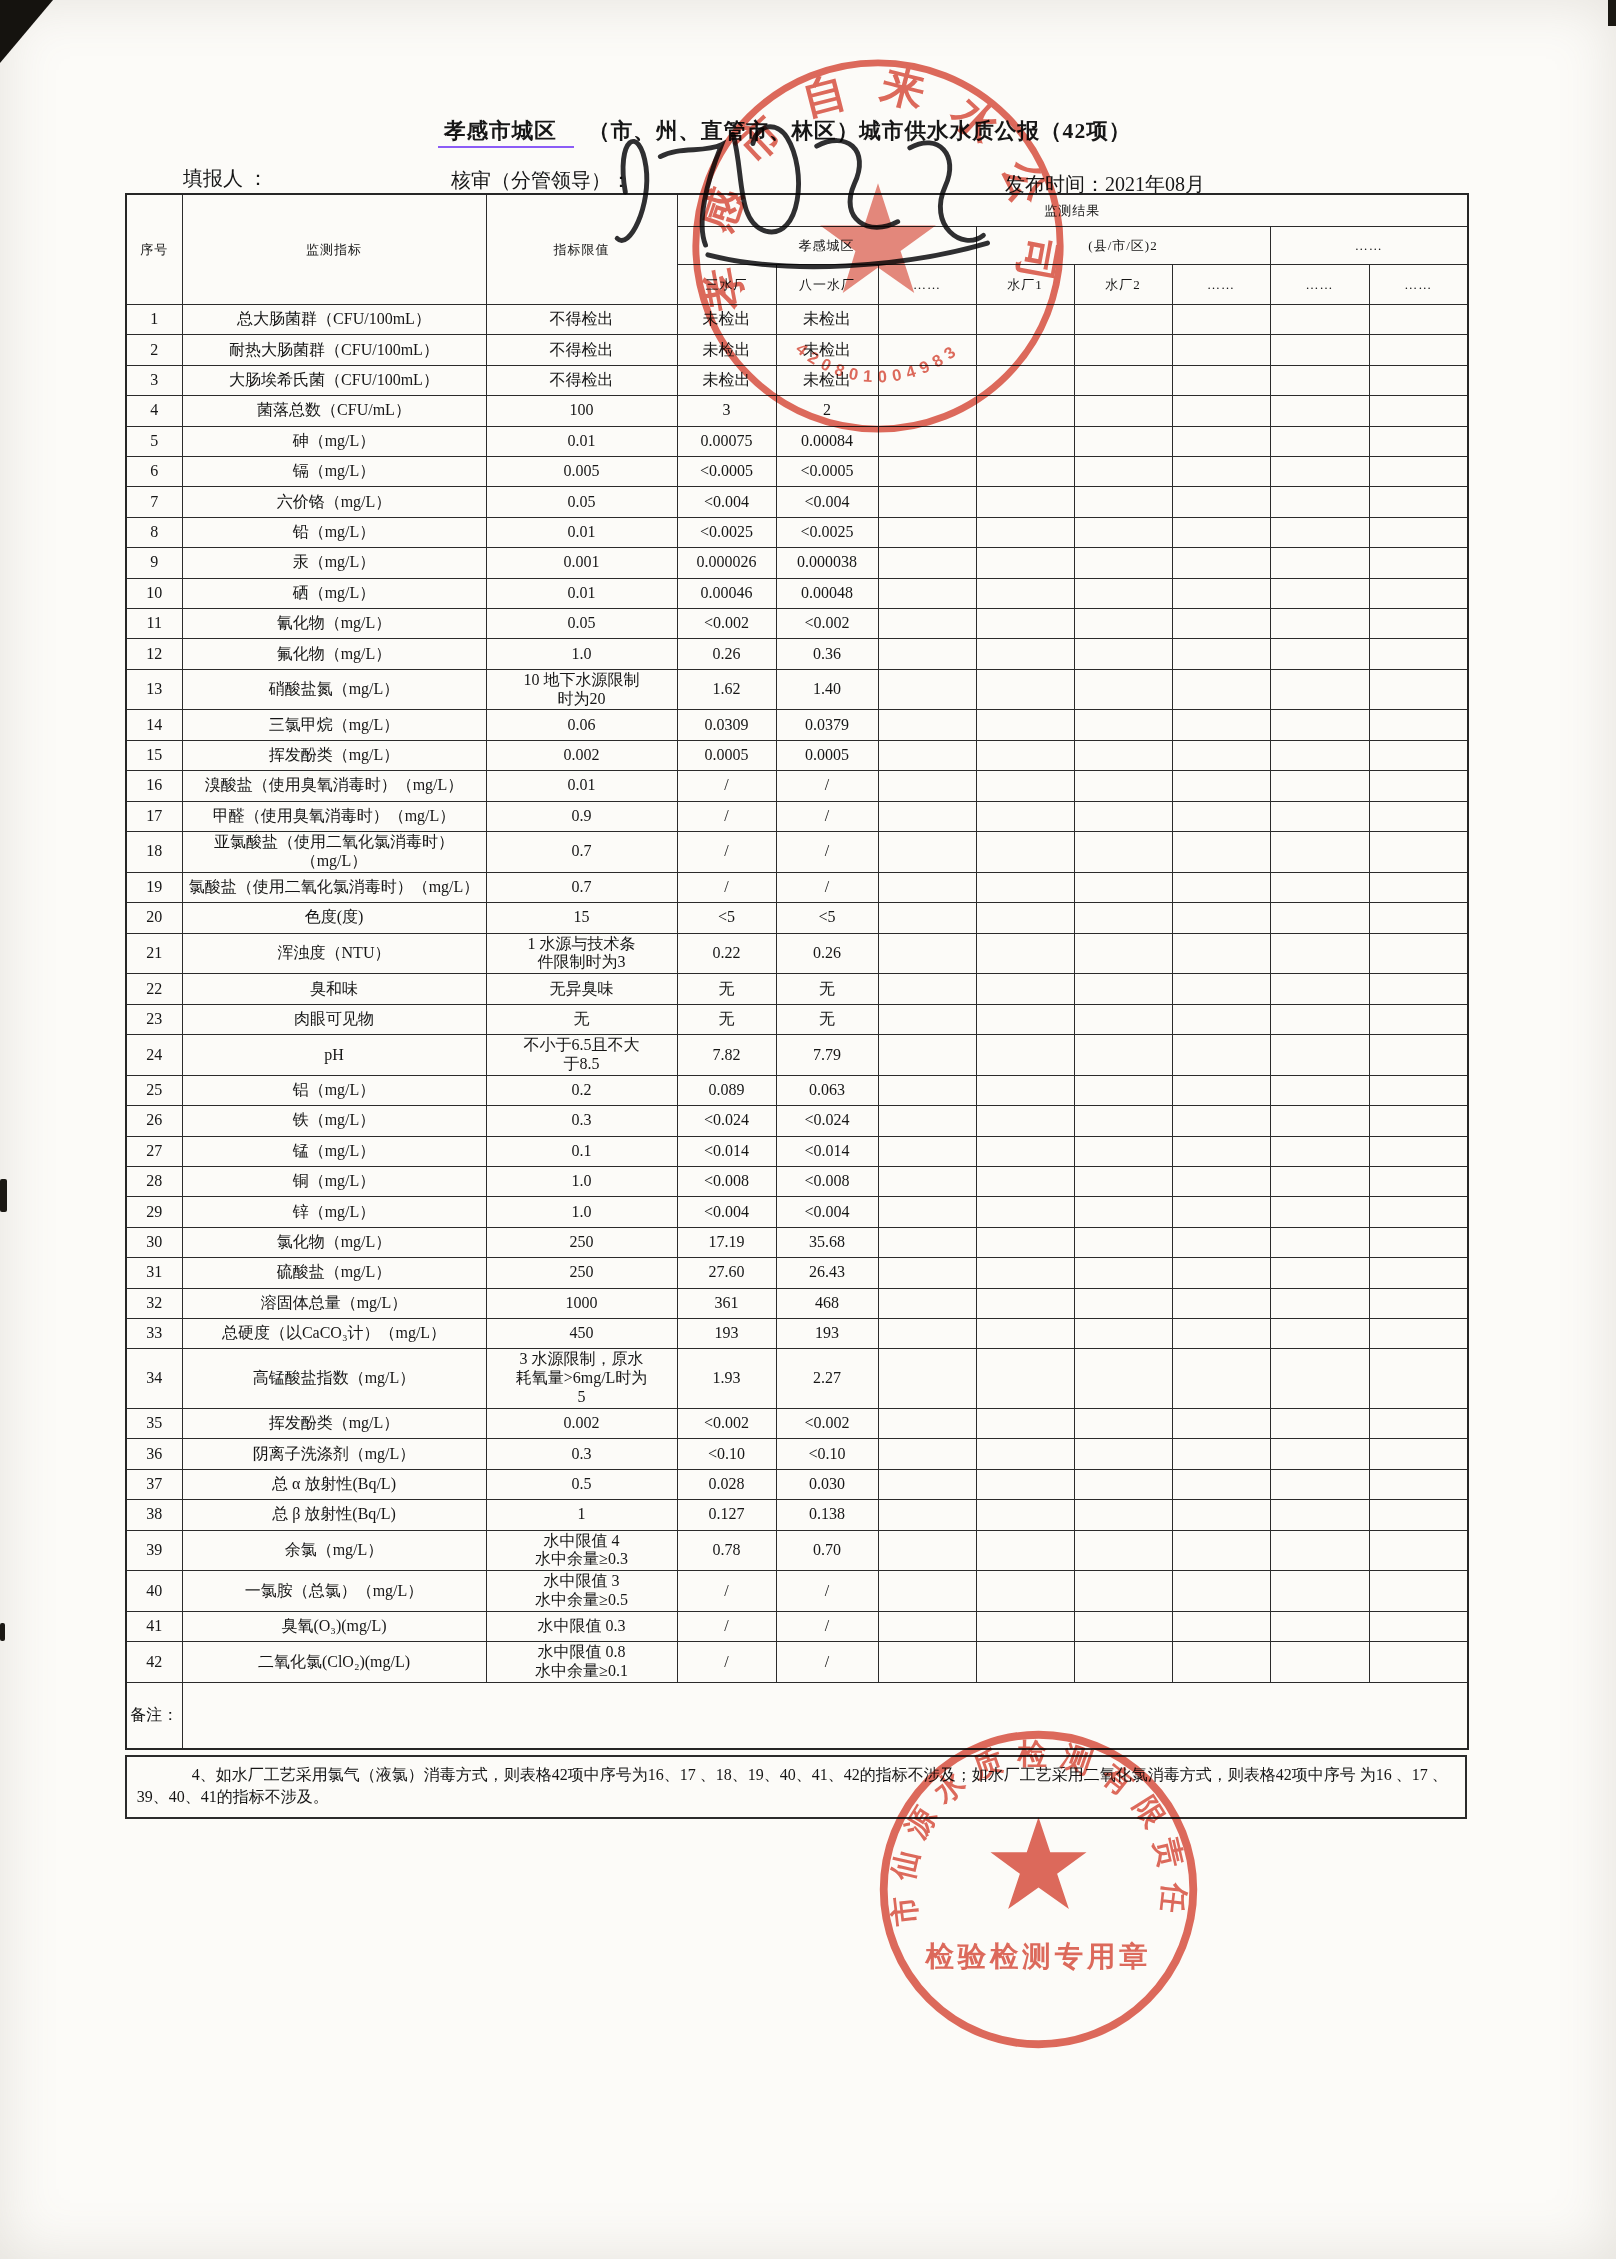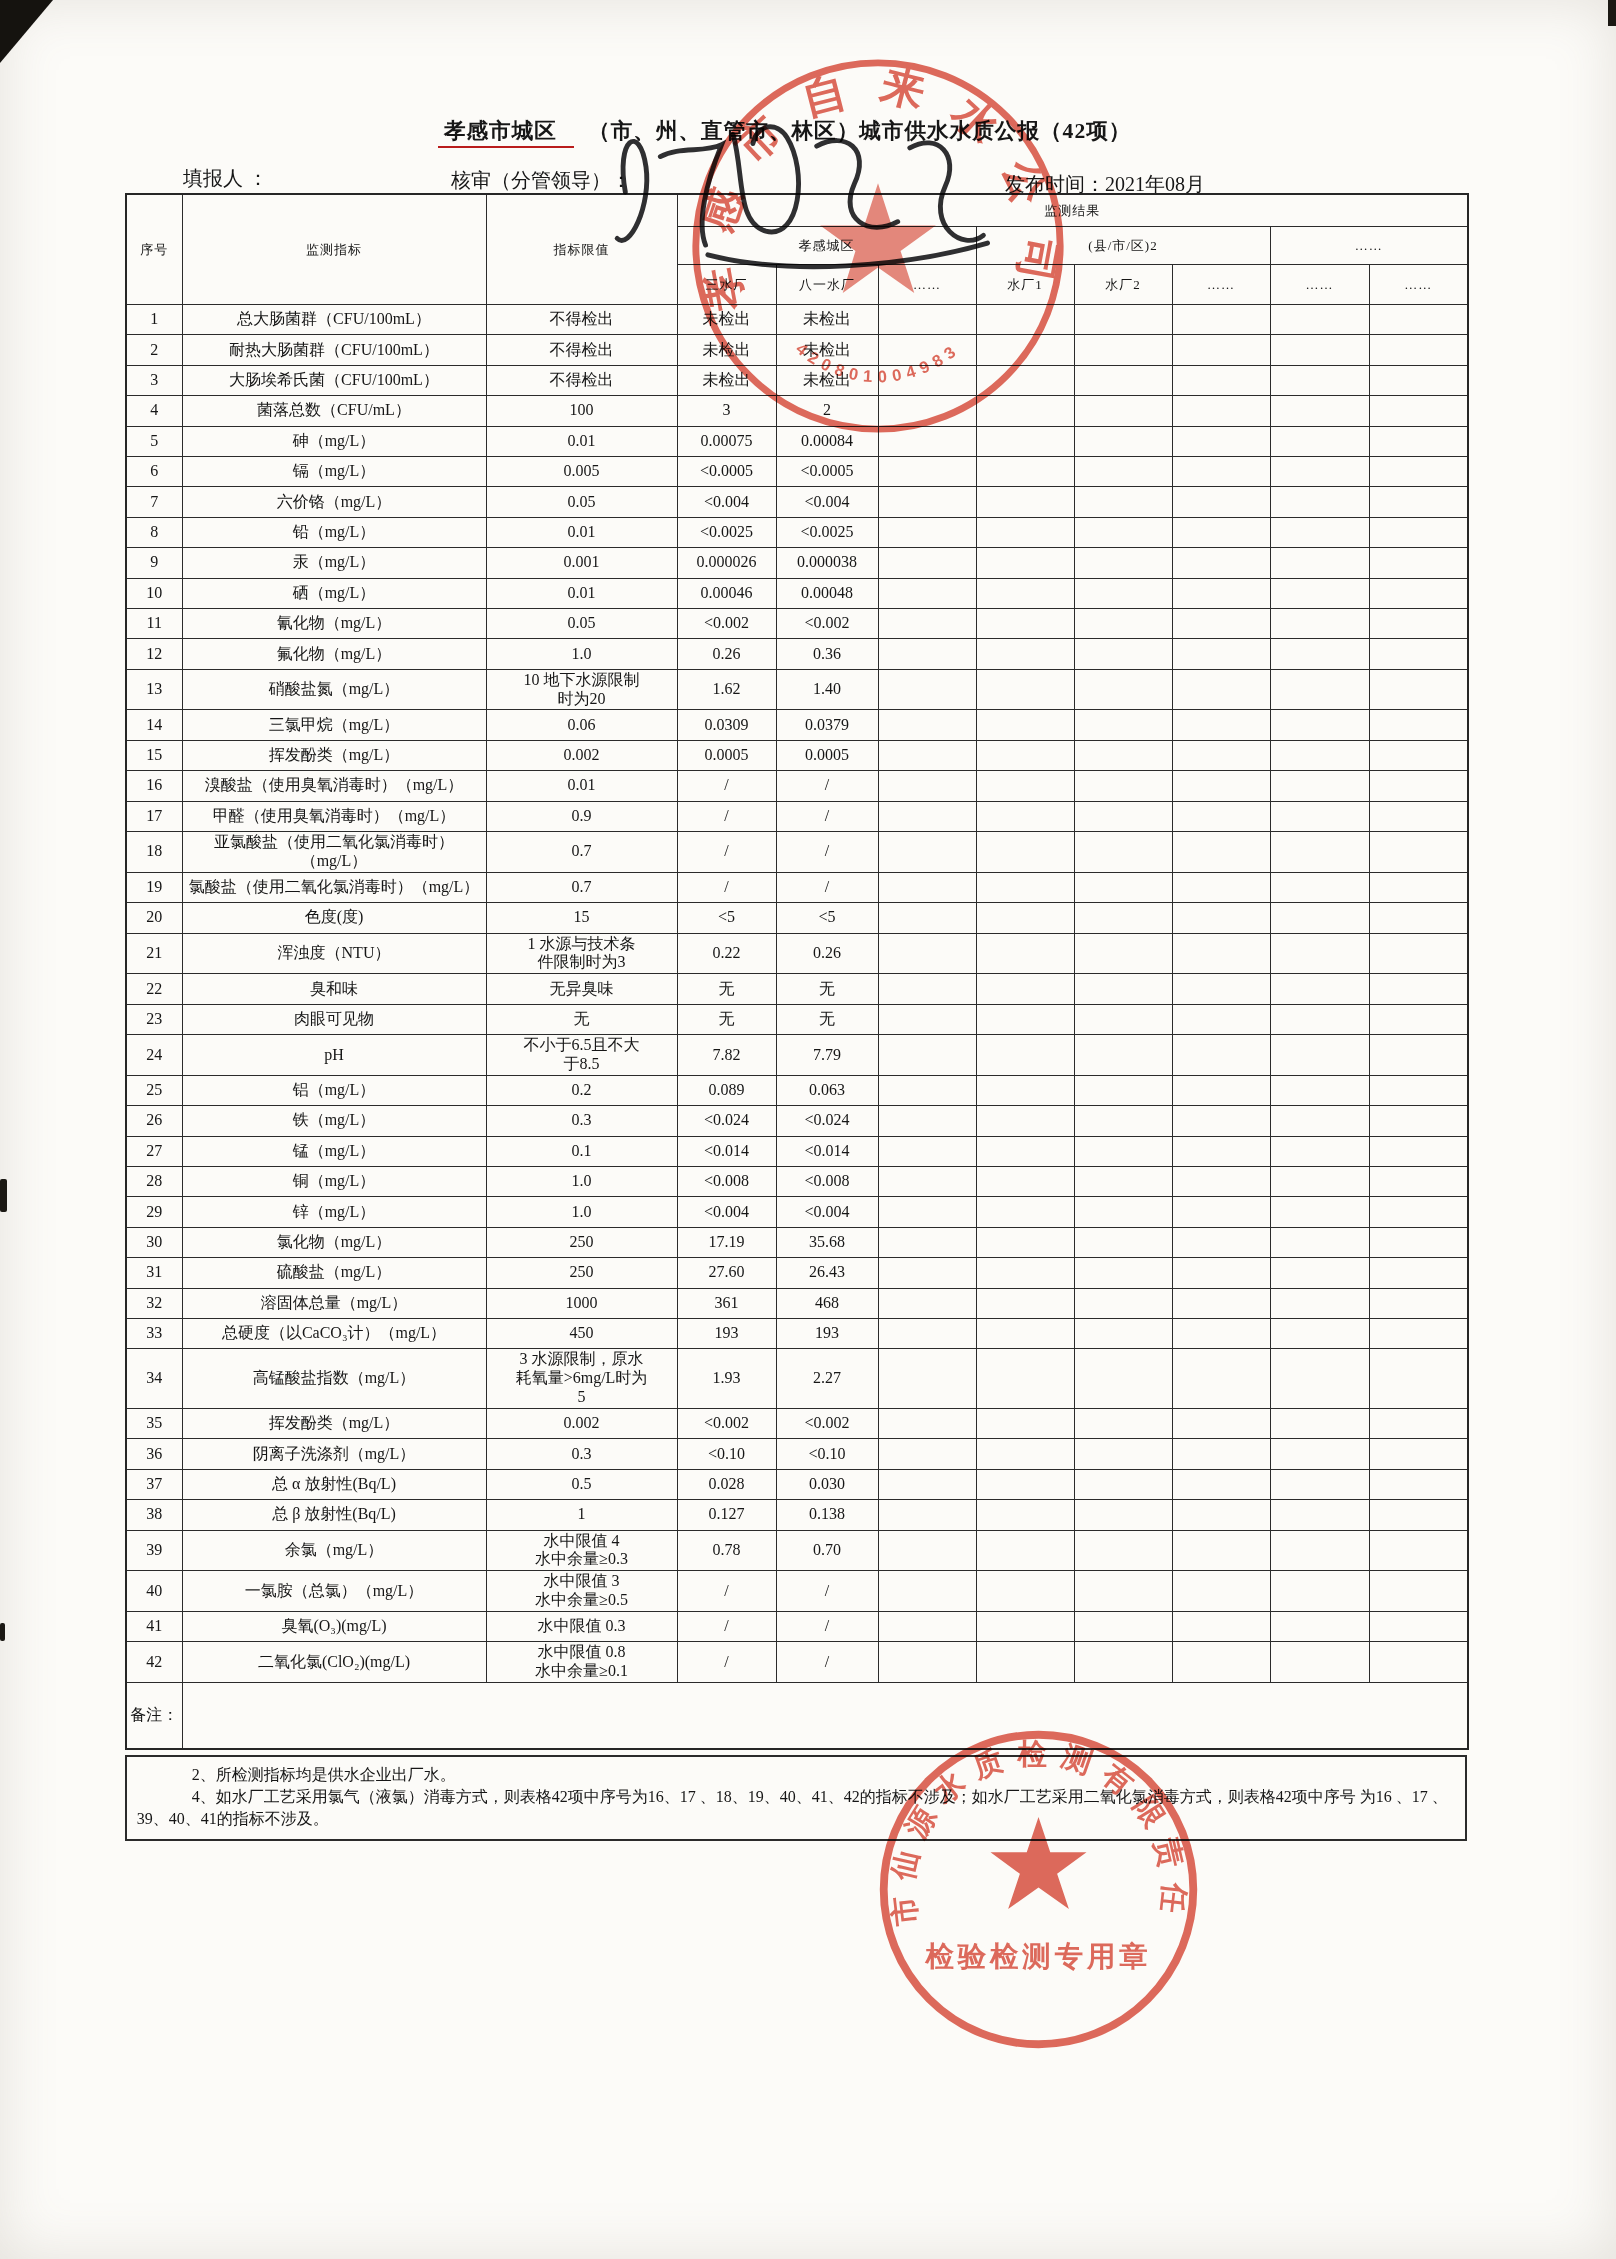--- a/index.html
+++ b/index.html
@@ -2,21 +2,21 @@
 <html><head>
 <meta charset="utf-8">
 <style>
   html,body{margin:0;padding:0;background:#e9e7e3;}
   .page{position:relative;width:1616px;height:2259px;margin:0 auto;background:#fcfbf8;
         overflow:hidden;font-family:"Liberation Serif","DejaVu Serif",serif;color:#161616;
         box-shadow:inset 0 0 59px rgba(120,110,95,.18);}
   
   .doc-title{position:absolute;left:438px;top:116px;font-size:21.6px;font-weight:bold;
              letter-spacing:1px;white-space:nowrap;}
-  .doc-title .region{border-bottom:2px solid #b91c1c;padding:0 17.6px 2.9px 5.9px;margin-right:13.7px;}
+  .doc-title .region{border-bottom:2px solid #8b5cf6;padding:0 17.6px 2.9px 5.9px;margin-right:13.7px;}
   .meta{position:absolute;font-size:20px;white-space:nowrap;}
   .meta.filler{left:183px;top:165px;}
   .meta.reviewer{left:451px;top:167px;}
   .meta.publish{left:1005px;top:171px;}
   
   .flow{position:absolute;left:125px;top:193px;width:1342px;}
   table.report{border-collapse:collapse;table-layout:fixed;width:1342px;
                border:2px solid #262626;}
   table.report th,table.report td{border:1px solid #2b2b2b;padding:1px 2px;
                font-weight:normal;text-align:center;vertical-align:middle;
@@ -663,21 +663,20 @@
         </tbody>
       <tbody>
         <tr class="remark-row">
           <td class="remark-label">备注：</td>
           <td colspan="10"></td>
         </tr>
       </tbody>
     </table>
 
     <div class="notes-box">
-      <p class="note-follow">2、所检测指标均是供水企业出厂水。</p>
       <p class="note-follow">4、如水厂工艺采用氯气（液氯）消毒方式，则表格42项中序号为16、17 、18、19、40、41、42的指标不涉及；如水厂工艺采用二氧化氯消毒方式，则表格42项中序号 为16 、17 、39、40、41的指标不涉及。</p>
     </div>
   </div>
 
   <svg class="signature" width="421" height="186" viewBox="0 0 430 190">
     <g fill="none" stroke="#1d1d20" stroke-width="5" stroke-linecap="round">
       <path d="M 38,95 C 30,40 55,25 60,70 C 64,110 40,155 28,142"></path>
       <path d="M 75,60 C 95,50 120,58 138,50 C 120,90 110,130 118,152"></path>
       <path d="M 150,40 C 160,80 150,130 180,140 C 215,150 225,80 205,45 C 195,28 175,30 170,50"></path>
       <path d="M 235,55 C 265,40 290,60 272,95 C 255,130 285,150 315,135"></path>

